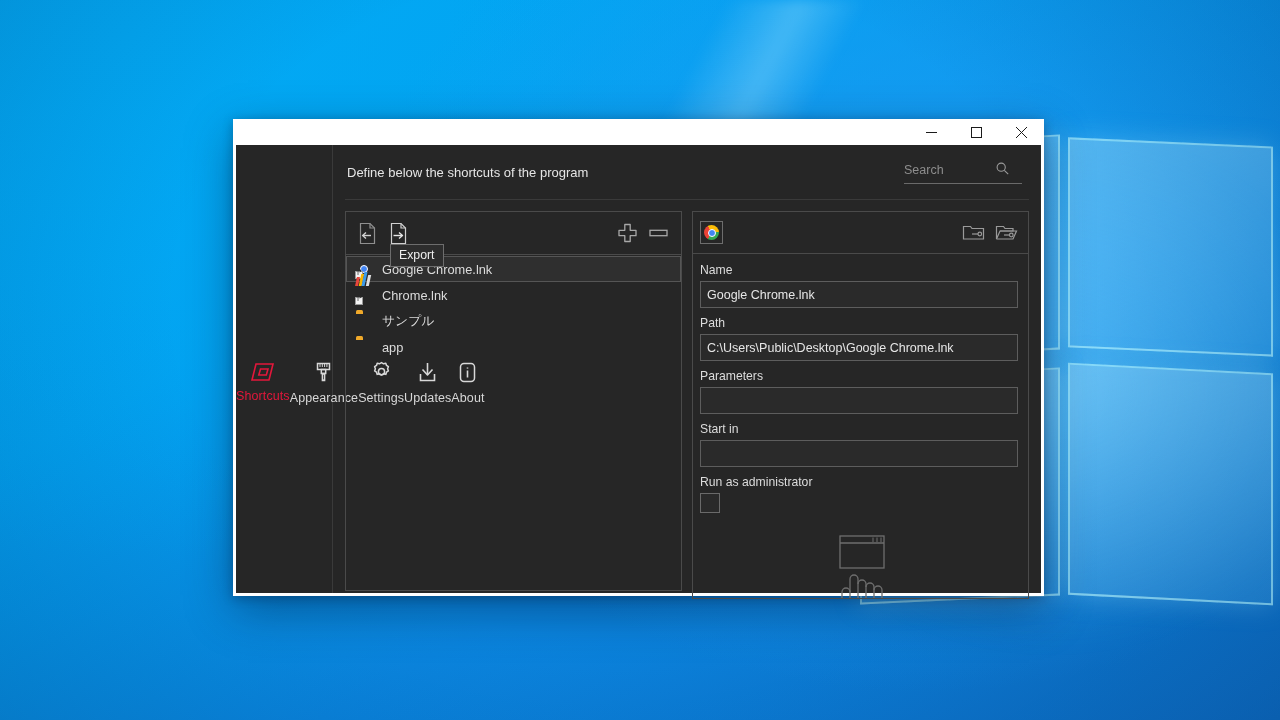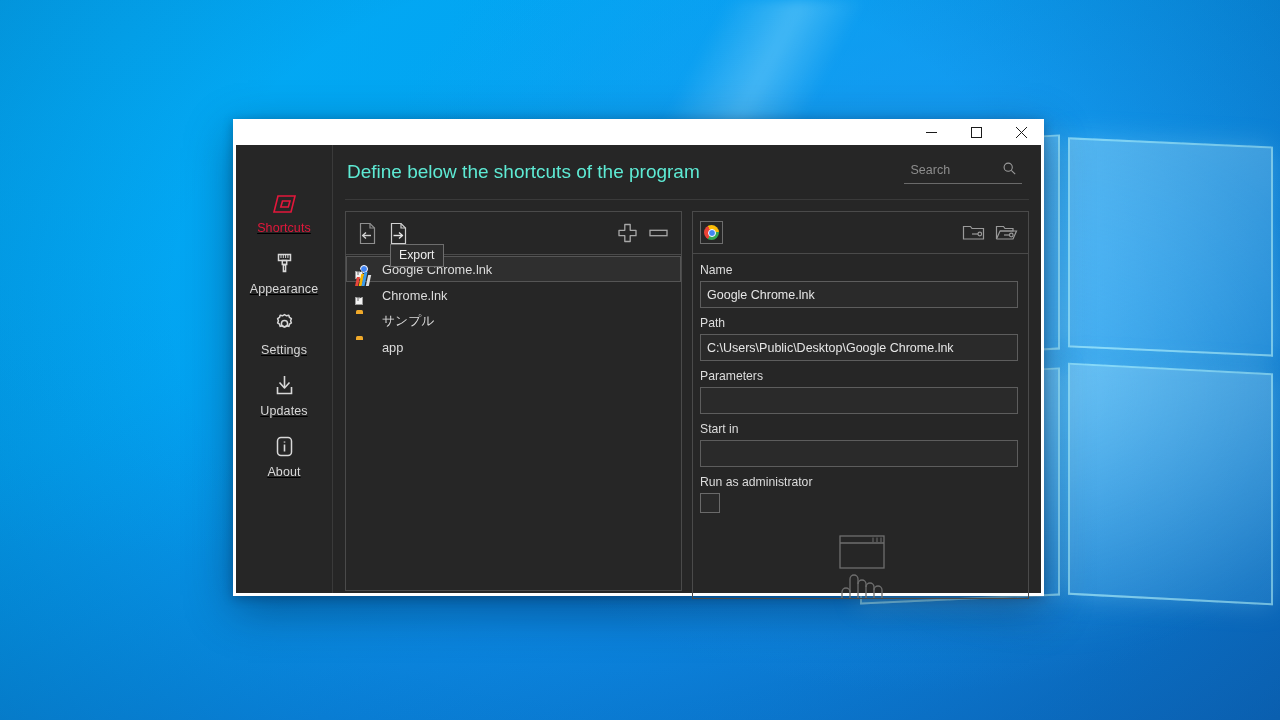--- a/index.html
+++ b/index.html
@@ -68,44 +68,44 @@
   #app-body {
     position: absolute; left: 3px; top: 26px; right: 3px; bottom: 3px;
     background: #262626;
     display: flex;
   }
 
   
   #sidebar {
     width: 97px; flex: 0 0 97px;
     border-right: 1px solid #3a3a3a;
-    padding-top: 39px;
-    display: flex; flex-direction: column; align-items: center; text-decoration: underline;
+    padding-top: 24px;
+    display: flex; flex-direction: row; align-items: center;
   }
   .nav-item {
     width: 97px; padding: 9px 0 7px;
     display: flex; flex-direction: column; align-items: center; gap: 6px;
     color: #d8d8d8;
     cursor: default;
   }
   .nav-item .nav-label { font-size: 12.5px; letter-spacing: .1px; }
   .nav-item.active { color: #e3173b; }
   .nav-item svg { display: block; }
 
   
   #main { flex: 1; position: relative; padding: 0 12px; }
   #main-header {
     height: 55px; display: flex; align-items: center; justify-content: space-between;
     padding: 0 0 0 2px;
     border-bottom: 1px solid #3a3a3a;
   }
-  #page-title { color: #5eead4; font-size: 19px; }
+  #page-title { color: #e5e5e5; font-size: 13px; }
   #search-wrap {
     width: 118px; margin-right: 7px;
-    display: flex; align-items: center; justify-content: center;
+    display: flex; align-items: center; justify-content: flex-start;
     border-bottom: 1px solid #6a6a6a; padding-bottom: 4px;
   }
   #search-input {
     background: transparent; border: 0; outline: none;
     color: #c9c9c9; font-size: 12.5px; width: 92px;
     font-family: "Liberation Sans", sans-serif;
   }
   #search-input::placeholder { color: #8d8d8d; }
 
   #panes { display: flex; gap: 10px; padding-top: 11px; }

